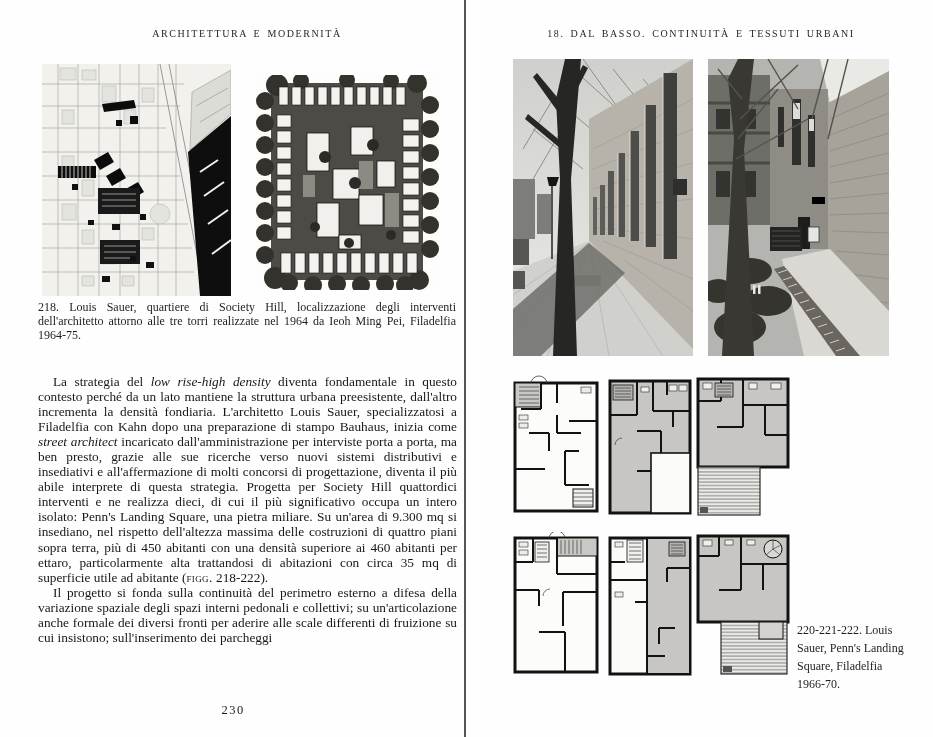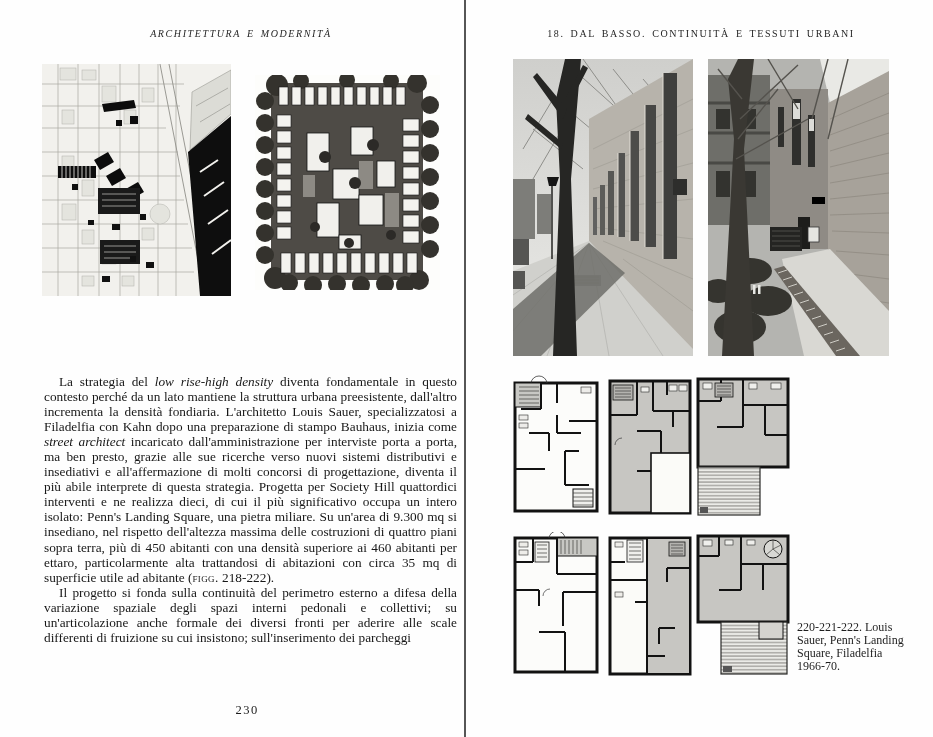--- a/index.html
+++ b/index.html
@@ -1,49 +1,49 @@
 <!DOCTYPE html>
 <html><head>
 <meta charset="utf-8">
 <style>
   html,body{margin:0;padding:0;background:#e9e9e9;}
   .spread{position:relative;width:933px;height:737px;background:#fefefe;overflow:hidden;
           font-family:"Liberation Serif","DejaVu Serif",serif;color:#1c1c1c;}
   .spine{position:absolute;left:464px;top:0;width:2px;height:737px;background:#565656;}
   .running-head{position:absolute;top:28px;font-size:10px;letter-spacing:1.6px;
                 text-align:center;color:#262626;word-spacing:2px;}
-  .rh-left{left:32px;width:418px;font-style:italic;}
+  .rh-left{left:38px;width:418px;}
   .rh-right{left:500px;width:402px;}
   .fig{position:absolute;}
   .fig svg{display:block;width:100%;height:100%;}
   .fig-map{left:42px;top:64px;width:189px;height:232px;}
   .fig-siteplan{left:255px;top:75px;width:185px;height:215px;}
   .photo1{left:513px;top:59px;width:180px;height:297px;}
   .photo2{left:708px;top:59px;width:181px;height:297px;}
   .plan{position:absolute;}
   .plan svg{display:block;width:100%;height:100%;}
   .plan1{left:511px;top:375px;width:90px;height:143px;}
   .plan2{left:607px;top:375px;width:86px;height:143px;}
   .plan3{left:695px;top:375px;width:96px;height:143px;}
   .plan4{left:511px;top:532px;width:90px;height:149px;}
   .plan5{left:607px;top:532px;width:86px;height:149px;}
   .plan6{left:695px;top:532px;width:96px;height:149px;}
   .caption{font-size:12px;line-height:13.8px;text-align:justify;color:#1e1e1e;}
   .caption p{margin:0;}
   .caption-left{position:absolute;left:38px;top:301px;width:418px;}
   .caption-right{position:absolute;left:797px;top:621px;width:110px;text-align:left;
-                 font-size:12px;line-height:13px;}
+                 font-size:12px;line-height:18px;}
   .bodytext{position:absolute;left:38px;top:374px;width:419px;font-size:13.3px;
             line-height:15.05px;text-align:justify;color:#171717;}
   .bodytext p{margin:0;}
-  .bodytext p.indent{text-indent:15px;margin-left:6px;}
+  .bodytext p.indent{text-indent:15px;}
   .bodytext i{font-style:italic;}
   .sc{font-variant:small-caps;letter-spacing:.4px;}
   .pagenum{position:absolute;top:703px;font-size:12.5px;letter-spacing:1.5px;text-align:center;}
-  .pn-left{left:38px;width:418px;}
+  .pn-left{left:24px;width:418px;}
   .pn-right{left:500px;width:402px;}
 </style>
 </head>
 <body>
 
 <div class="spread">
 
   <div class="running-head rh-left">ARCHITETTURA E MODERNITÀ</div>
 
   <div class="fig fig-map">
@@ -199,20 +199,21 @@
           <circle cx="100" cy="108" r="6"></circle>
           <circle cx="60" cy="152" r="5"></circle>
         <circle cx="118" cy="70" r="6"></circle>
           <circle cx="94" cy="168" r="5"></circle>
           <circle cx="136" cy="160" r="5"></circle>
       </g>
     </svg>
   </div>
 
   <div class="caption caption-left">
+    <p>218. Louis Sauer, quartiere di Society Hill, localizzazione degli interventi dell'architetto attorno alle tre torri realizzate nel 1964 da Ieoh Ming Pei, Filadelfia 1964-75.</p>
   </div>
 
   <div class="bodytext">
     <p class="indent"><span>La strategia del </span><i>low rise-high density</i><span> diventa fondamentale in questo contesto perché da un lato mantiene la struttura urbana preesistente, dall'altro incrementa la densità fondiaria. L'architetto Louis Sauer, specializzatosi a Filadelfia con Kahn dopo una preparazione di stampo Bauhaus, inizia come </span><i>street architect</i><span> incaricato dall'amministrazione per interviste porta a porta, ma ben presto, grazie alle sue ricerche verso nuovi sistemi distributivi e insediativi e all'affermazione di molti concorsi di progettazione, diventa il più abile interprete di questa strategia. Progetta per Society Hill quattordici interventi e ne realizza dieci, di cui il più significativo occupa un intero isolato: Penn's Landing Square, una pietra miliare. Su un'area di 9.300 mq si insediano, nel rispetto dell'altezza massima delle costruzioni di quattro piani sopra terra, più di 450 abitanti con una densità superiore ai 460 abitanti per ettaro, particolarmente alta trattandosi di abitazioni con circa 35 mq di superficie utile ad abitante (</span><span class="sc">figg.</span><span> 218-222).</span></p>
     <p class="indent"><span>Il progetto si fonda sulla continuità del perimetro esterno a difesa della variazione spaziale degli spazi interni pedonali e collettivi; su un'articolazione anche formale dei diversi fronti per aderire alle scale differenti di fruizione su cui insistono; sull'inserimento dei parcheggi</span></p>
   </div>
 
   <div class="pagenum pn-left">230</div>
 
   <div class="spine"></div>

